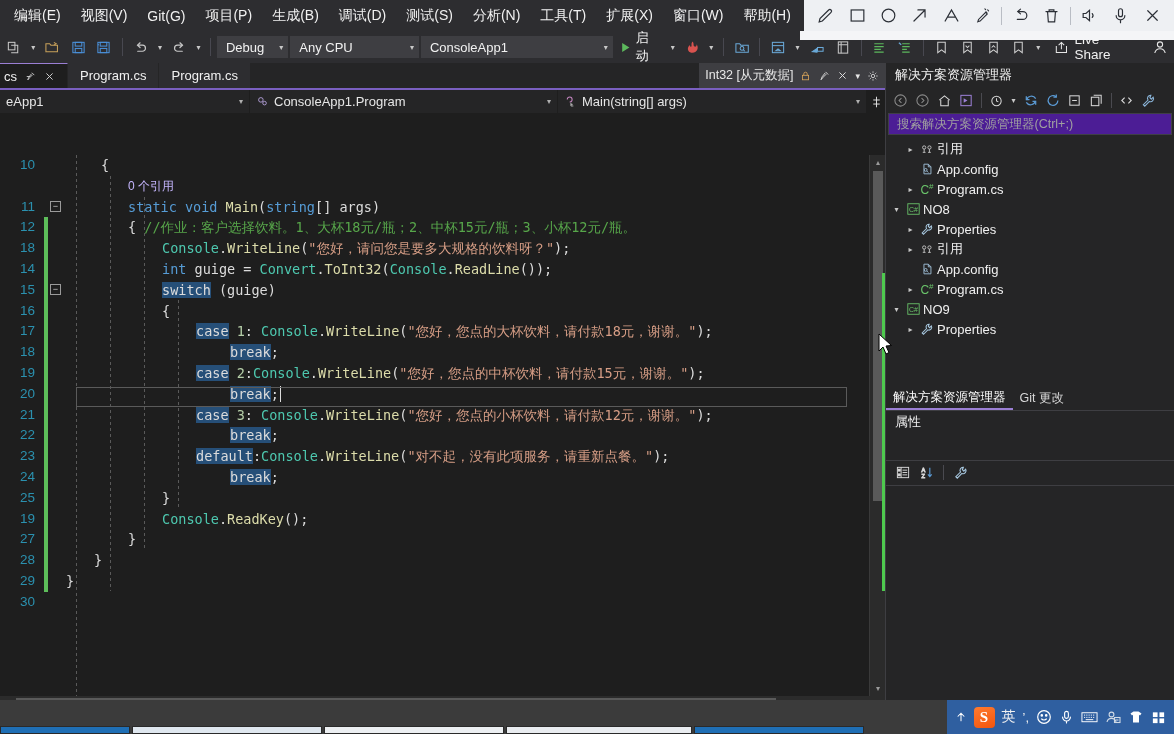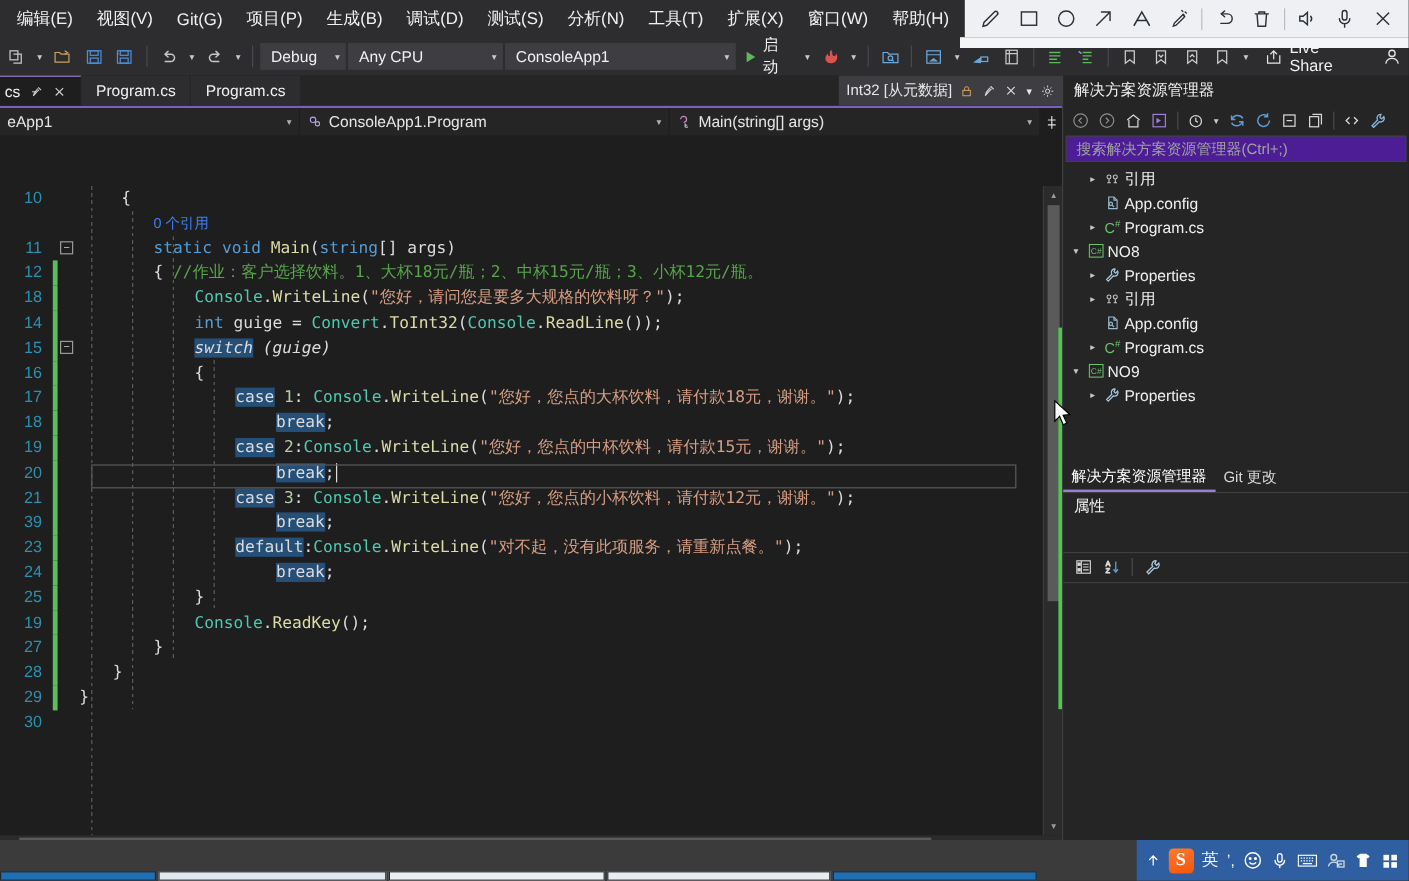--- a/index.html
+++ b/index.html
@@ -124,21 +124,21 @@
 
   
   .kw{ color:#569cd6; }
   .kw-hl{ color:#dcdcdc; background:#264f78; }
   .typ{ color:#4ec9b0; }
   .str{ color:#d69d85; }
   .cmt{ color:#57a64a; }
   .num{ color:#b5cea8; }
   .fn{ color:#dcdcaa; }
   .pl{ color:#dcdcdc; }
-  .ref{ color:#3b82f6; font-size:12px; font-family:"Liberation Sans",sans-serif;}
+  .ref{ color:#c4b5fd; font-size:12px; font-family:"Liberation Sans",sans-serif;}
   .ind-guide{ position:absolute; top:0; bottom:0; width:1px;
     background:repeating-linear-gradient(to bottom,#5a5a5a 0 3px,transparent 3px 6px); }
 
   
   .vscroll{
     width:16px; flex:0 0 16px; background:#2b2b2b; position:relative; border-left:1px solid #3a3a3a;
   }
   .vs-thumb{ position:absolute; left:3px; width:10px; background:#5a5a5a; border-radius:0; }
   .vs-arrow{ position:absolute; left:0; width:16px; height:15px; display:flex;align-items:center;justify-content:center;color:#9a9a9a;font-size:8px;cursor:pointer;}
   .vs-greenbar{ position:absolute; right:0; width:3px; background:#4ec94e; }
@@ -569,21 +569,21 @@
             <div class="code-row">
               <span class="ln">14</span>
               <span class="chgbar mod"></span><span class="gutter2"></span>
               <span class="codetext"><span style="padding-left:96px;"><span class="kw">int</span><span class="pl"> guige = </span><span class="typ">Convert</span><span class="pl">.</span><span class="fn">ToInt32</span><span class="pl">(</span><span class="typ">Console</span><span class="pl">.</span><span class="fn">ReadLine</span><span class="pl">());</span></span></span>
             </div>
 
             <div class="code-row">
               <span class="ln">15</span>
               <span class="chgbar mod"></span>
               <span class="gutter2"><span class="outline-box">−</span></span>
-              <span class="codetext"><span style="padding-left:96px;font-style:italic;"><span class="kw-hl">switch</span><span class="pl"> (guige)</span></span></span>
+              <span class="codetext"><span style="padding-left:96px;"><span class="kw-hl">switch</span><span class="pl"> (guige)</span></span></span>
             </div>
 
             <div class="code-row">
               <span class="ln">16</span>
               <span class="chgbar mod"></span><span class="gutter2"></span>
               <span class="codetext"><span class="pl" style="padding-left:96px;">{</span></span>
             </div>
 
             <div class="code-row">
               <span class="ln">17</span>
@@ -609,21 +609,21 @@
               <span class="codetext"><span style="padding-left:164px;"><span class="kw-hl">break</span><span class="pl">;</span><span style="border-left:1px solid #dcdcdc;margin-left:1px;">&nbsp;</span></span></span>
             </div>
 
             <div class="code-row">
               <span class="ln">21</span>
               <span class="chgbar mod"></span><span class="gutter2"></span>
               <span class="codetext"><span style="padding-left:130px;"><span class="kw-hl">case</span><span class="pl"> </span><span class="num">3</span><span class="pl">: </span><span class="typ">Console</span><span class="pl">.</span><span class="fn">WriteLine</span><span class="pl">(</span><span class="str">"您好，您点的小杯饮料，请付款12元，谢谢。"</span><span class="pl">);</span></span></span>
             </div>
 
             <div class="code-row">
-              <span class="ln">39</span>
+              <span class="ln">22</span>
               <span class="chgbar mod"></span><span class="gutter2"></span>
               <span class="codetext"><span style="padding-left:164px;"><span class="kw-hl">break</span><span class="pl">;</span></span></span>
             </div>
 
             <div class="code-row">
               <span class="ln">23</span>
               <span class="chgbar mod"></span><span class="gutter2"></span>
               <span class="codetext"><span style="padding-left:130px;"><span class="kw-hl">default</span><span class="pl">:</span><span class="typ">Console</span><span class="pl">.</span><span class="fn">WriteLine</span><span class="pl">(</span><span class="str">"对不起，没有此项服务，请重新点餐。"</span><span class="pl">);</span></span></span>
             </div>
 

